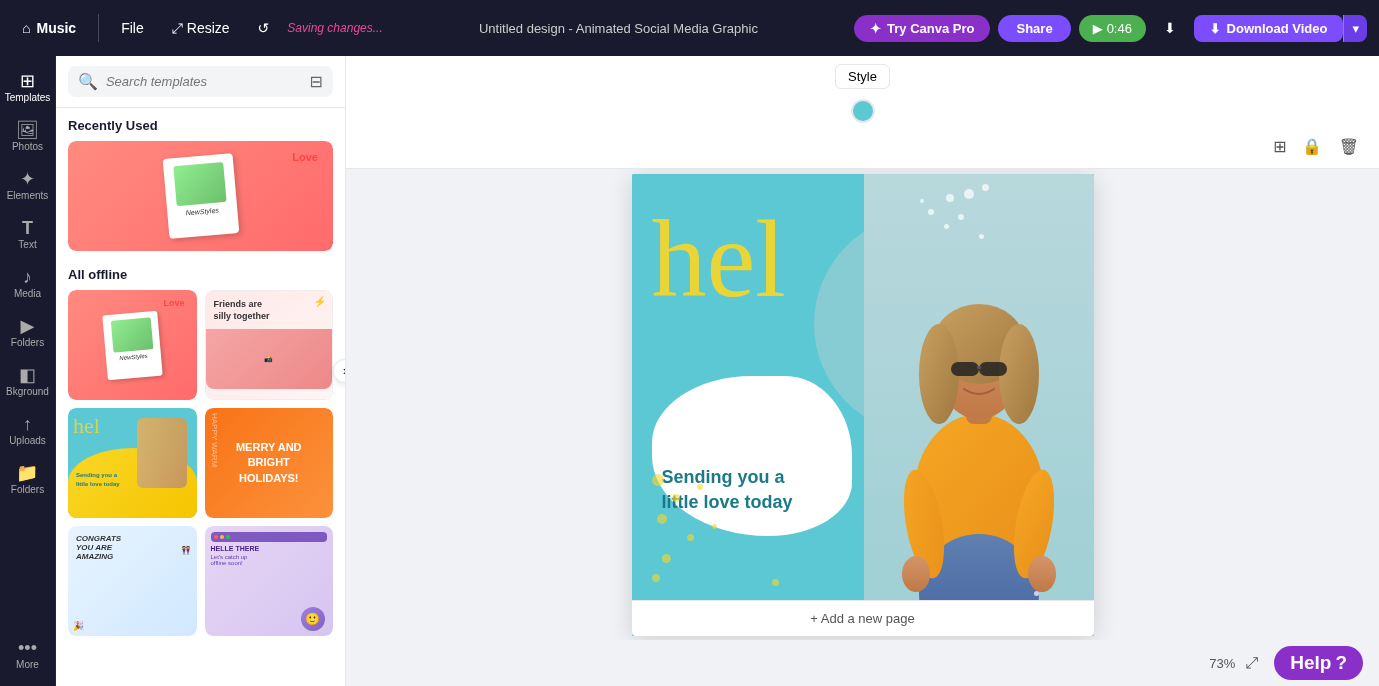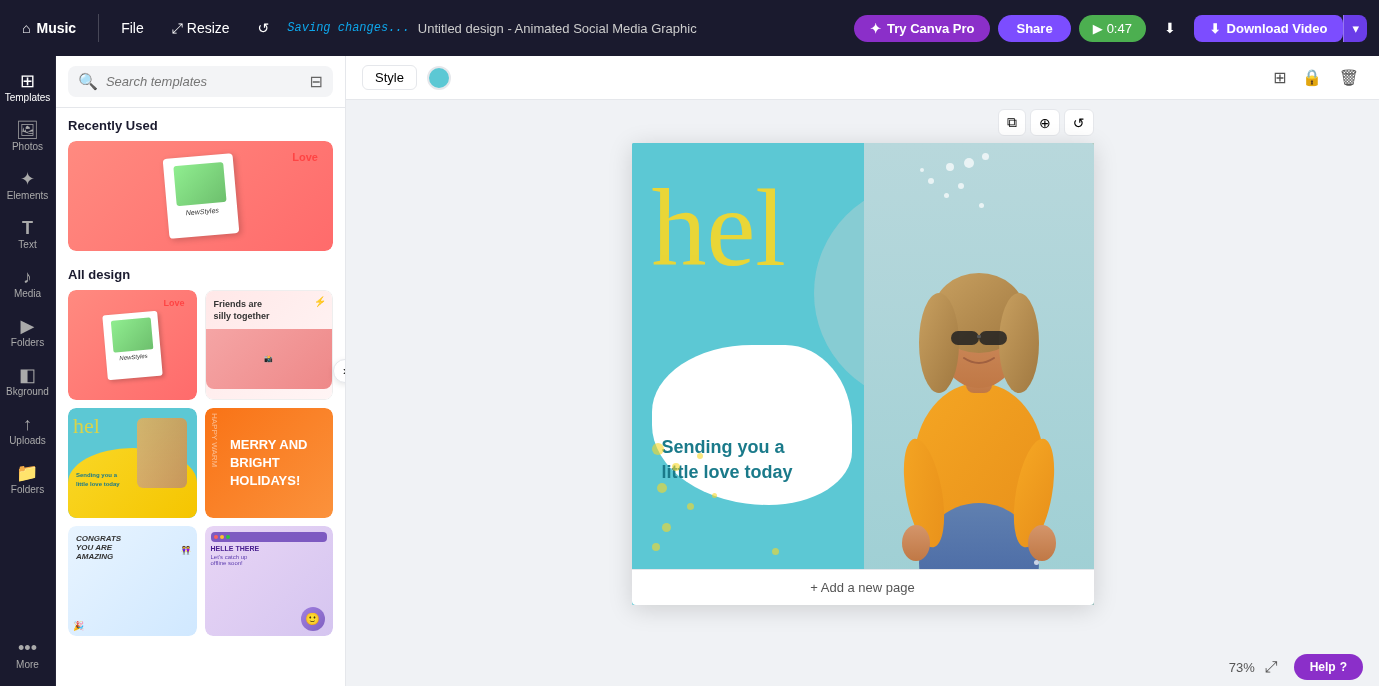--- a/index.html
+++ b/index.html
@@ -7,21 +7,21 @@
 
     
     .topbar {
       display: flex; align-items: center; height: 56px;
       background: #1a1a2e; padding: 0 12px; gap: 8px;
       position: relative; z-index: 100;
     }
     .topbar-home { display:flex; align-items:center; gap:6px; color:#fff; font-size:14px; font-weight:600; cursor:pointer; padding:6px 10px; border-radius:6px; }
     .topbar-sep { width:1px; height:28px; background:rgba(255,255,255,0.2); margin:0 4px; }
     .topbar-btn { color:#fff; font-size:14px; cursor:pointer; padding:6px 10px; border-radius:6px; border:none; background:transparent; }
-    .topbar-title { flex:1; color:#ccc; font-size:13px; }
+    .topbar-title { flex:1; text-align:center; color:#ccc; font-size:13px; }
     .topbar-right { display:flex; align-items:center; gap:8px; }
     .btn-canva-pro { background:#8b2fc9; color:#fff; border:none; border-radius:20px; padding:6px 16px; font-size:13px; font-weight:600; cursor:pointer; display:flex; align-items:center; gap:6px; }
     .btn-share { background:#7c4dff; color:#fff; border:none; border-radius:20px; padding:6px 18px; font-size:13px; font-weight:600; cursor:pointer; }
     .btn-play { background:#4caf50; color:#fff; border:none; border-radius:20px; padding:6px 14px; font-size:13px; cursor:pointer; display:flex; align-items:center; gap:4px; }
     .btn-download { background:#7c4dff; color:#fff; border:none; border-radius:8px; padding:6px 16px; font-size:13px; font-weight:700; cursor:pointer; display:flex; align-items:center; gap:6px; }
     .btn-download-arrow { background:#6a3de8; color:#fff; border:none; border-radius:0 8px 8px 0; padding:6px 8px; font-size:13px; cursor:pointer; border-left:1px solid rgba(255,255,255,0.3); }
     .download-group { display:flex; }
 
     
     .main { display:flex; height: calc(686px - 56px); }
@@ -44,21 +44,21 @@
     .filter-btn { background:none; border:none; cursor:pointer; color:#666; font-size:16px; }
     .templates-scroll { overflow-y:auto; flex:1; padding:10px 12px; }
     .section-title { font-size:13px; font-weight:700; color:#1a1a2e; margin-bottom:8px; }
     .template-grid { display:grid; grid-template-columns:1fr 1fr; gap:8px; margin-bottom:16px; }
     .template-thumb { border-radius:8px; overflow:hidden; cursor:pointer; position:relative; }
     .template-thumb.single { grid-column: span 2; }
     .thumb-img { width:100%; height:110px; display:block; }
 
     
     .canvas-area { flex:1; display:flex; flex-direction:column; background:#f0f2f5; position:relative; }
-    .canvas-toolbar { display:flex; align-items:center; gap:10px; padding:8px 16px; background:#fff; border-bottom:1px solid #e5e7eb; }
+    .canvas-toolbar { display:flex; align-items:center; gap:10px; padding:8px 16px; background:#fff; border-bottom:1px solid #e5e7eb;flex-direction:column; }
     .style-btn { background:none; border:1px solid #e5e7eb; border-radius:6px; padding:4px 12px; font-size:13px; cursor:pointer; font-weight:500; }
     .color-swatch { width:24px; height:24px; border-radius:50%; border:2px solid #e5e7eb; cursor:pointer; }
     .canvas-toolbar-right { margin-left:auto; display:flex; gap:8px; }
     .toolbar-icon-btn { background:none; border:none; cursor:pointer; color:#555; font-size:16px; padding:4px; border-radius:4px; }
     .canvas-main { flex:1; display:flex; align-items:center; justify-content:center; overflow:auto; position:relative; padding:20px; }
     .canvas-wrapper { position:relative; }
     .design-canvas { width:462px; height:462px; border-radius:2px; overflow:hidden; box-shadow:0 4px 24px rgba(0,0,0,0.15); position:relative; background:#5cc8d4; cursor:pointer; }
 
     
     .canvas-bg { position:absolute; inset:0; background:#5cc8d4; }
@@ -72,26 +72,26 @@
     .dot { position:absolute; border-radius:50%; background:rgba(255,255,255,0.7); }
     .dot-yellow { background:rgba(249,215,38,0.6); }
     .canvas-action-bar { position:absolute; top:-34px; right:0; display:flex; gap:4px; }
     .canvas-action-btn { background:white; border:1px solid #e5e7eb; border-radius:6px; padding:4px 8px; cursor:pointer; font-size:14px; }
 
     .add-page-btn { position:absolute; bottom:0; left:50%; transform:translateX(-50%); width:462px; background:white; border:none; border-top:1px solid #e5e7eb; padding:10px; font-size:13px; color:#555; cursor:pointer; border-radius:0 0 4px 4px; }
 
     
     .canvas-bottom { display:flex; justify-content:flex-end; align-items:center; padding:6px 16px; background:#f0f2f5; gap:12px; }
     .zoom-info { font-size:13px; color:#555; display:flex; align-items:center; gap:6px; }
-    .help-btn { background:#8b2fc9; color:#fff; border:none; border-radius:20px; padding:6px 16px; font-size:12px; font-weight:600; cursor:pointer; display:flex; align-items:center; gap:4px; }
+    .help-btn { background:#8b2fc9; color:#fff; border:none; border-radius:20px; padding:6px 16px; font-size:19px; font-weight:600; cursor:pointer; display:flex; align-items:center; gap:4px; }
 
     
     .hide-panel-btn { position:absolute; right:-12px; top:50%; transform:translateY(-50%); background:#fff; border:1px solid #e5e7eb; border-radius:50%; width:24px; height:24px; display:flex; align-items:center; justify-content:center; cursor:pointer; font-size:12px; z-index:10; box-shadow:0 2px 6px rgba(0,0,0,0.1); }
 
-    .saving-text { color:#0ea5e9; font-size:12px; font-style:italic;font-family:Liberation Mono, monospace; }
+    .saving-text { color:#ec4899; font-size:12px; font-style:italic; }
   </style>
 </head>
 <body>
 
 <div class="topbar">
   <div class="topbar-home">
     <span>⌂</span>
     <span>Music</span>
   </div>
   <div class="topbar-sep"></div>
@@ -104,21 +104,21 @@
   <span class="saving-text">Saving changes...</span>
   <div class="topbar-title">Untitled design - Animated Social Media Graphic</div>
   <div class="topbar-right">
     <button class="btn-canva-pro">
       <span>✦</span>
       <span>Try Canva Pro</span>
     </button>
     <button class="btn-share">Share</button>
     <button class="btn-play">
       <span>▶</span>
-      <span>0:47</span>
+      <span>0:46</span>
     </button>
     <button class="topbar-btn">⬇</button>
     <div class="download-group">
       <button class="btn-download">
         <span>⬇</span>
         <span>Download Video</span>
       </button>
       <button class="btn-download-arrow">
         <span>▾</span>
       </button>
@@ -187,21 +187,21 @@
             <div style="position:absolute;inset:0;display:flex;align-items:center;justify-content:center;">
               <div style="background:white;width:70px;height:80px;border-radius:4px;transform:rotate(-5deg);box-shadow:2px 2px 6px rgba(0,0,0,0.2);display:flex;flex-direction:column;align-items:center;padding:8px;">
                 <div style="width:50px;height:40px;background:linear-gradient(135deg,#90ee90,#6dbf6d);border-radius:3px;"></div>
                 <div style="font-size:7px;color:#333;margin-top:4px;font-style:italic;">NewStyles</div>
               </div>
               <div style="position:absolute;top:10px;right:15px;color:#ff4444;font-size:11px;font-weight:bold;">Love</div>
             </div>
           </div>
         </div>
       </div>
-      <div class="section-title">All design</div>
+      <div class="section-title">All offline</div>
       <div class="template-grid">
 
         <div class="template-thumb">
           <div class="thumb-img" style="background:linear-gradient(135deg,#ff8a80,#ff6b6b); border-radius:8px; position:relative; overflow:hidden;">
             <div style="position:absolute;inset:0;display:flex;align-items:center;justify-content:center;">
               <div style="background:white;width:55px;height:65px;border-radius:3px;transform:rotate(-5deg);box-shadow:2px 2px 4px rgba(0,0,0,0.2);display:flex;flex-direction:column;align-items:center;padding:6px;">
                 <div style="width:40px;height:32px;background:linear-gradient(135deg,#90ee90,#6dbf6d);border-radius:2px;"></div>
                 <div style="font-size:6px;color:#333;margin-top:3px;font-style:italic;">NewStyles</div>
               </div>
               <div style="position:absolute;top:8px;right:12px;color:#ff4444;font-size:9px;font-weight:bold;">Love</div>
@@ -229,21 +229,21 @@
                 <div style="width:100%;height:100%;background:linear-gradient(180deg,rgba(0,0,0,0.1),rgba(0,0,0,0));"></div>
               </div>
               <div style="position:absolute;bottom:30px;left:8px;font-size:6px;color:#1a7a8a;font-weight:bold;line-height:1.4;">Sending you a<br>little love today</div>
               <div style="position:absolute;top:5px;left:5px;font-size:7px;color:#f9d726;font-family:cursive;font-size:22px;opacity:0.8;">hel</div>
             </div>
           </div>
         </div>
 
         <div class="template-thumb">
           <div class="thumb-img" style="background:linear-gradient(135deg,#f97316,#fb923c); border-radius:8px; position:relative; overflow:hidden; display:flex;align-items:center;justify-content:center;">
-            <div style="text-align:left;color:white;font-size:13px;font-weight:bold;line-height:1.4;">MERRY AND<br>BRIGHT<br>HOLIDAYS!</div>
+            <div style="text-align:center;color:white;font-size:11px;font-weight:bold;line-height:1.4;">MERRY AND<br>BRIGHT<br>HOLIDAYS!</div>
             <div style="position:absolute;top:5px;left:5px;font-size:8px;color:rgba(255,255,255,0.5);writing-mode:vertical-rl;">HAPPY WARM</div>
           </div>
         </div>
 
         <div class="template-thumb">
           <div class="thumb-img" style="background:linear-gradient(135deg,#e8f4ff,#d0e8ff); border-radius:8px; position:relative; overflow:hidden;">
             <div style="position:absolute;inset:0;padding:8px;">
               <div style="font-size:8px;font-weight:bold;color:#333;font-style:italic;">CONGRATS<br>YOU ARE<br>AMAZING</div>
               <div style="position:absolute;bottom:5px;left:5px;font-size:9px;">🎉</div>
               <div style="position:absolute;right:5px;top:20px;font-size:8px;">👭</div>

